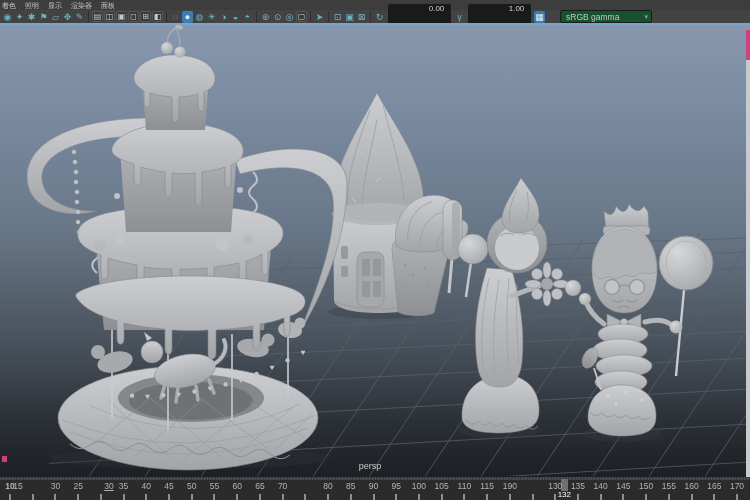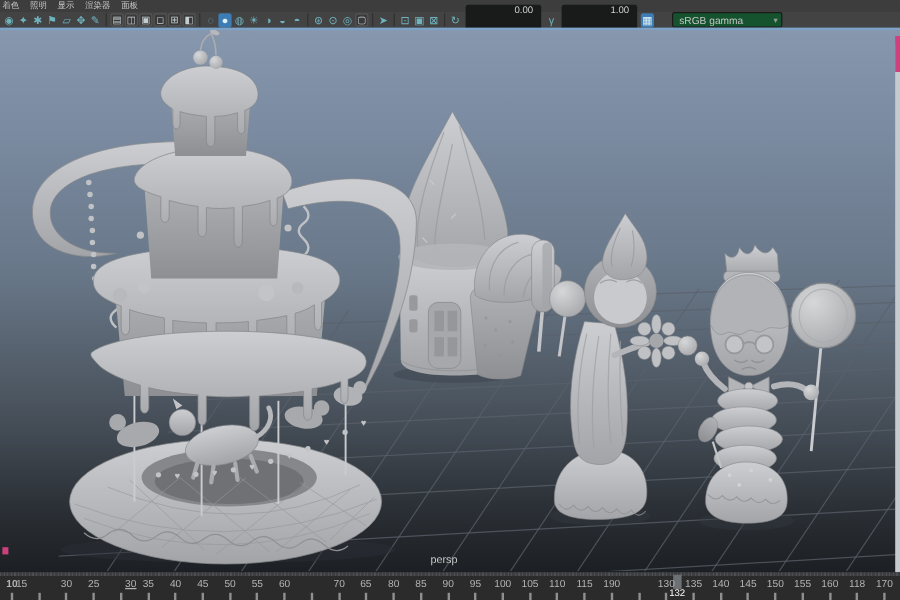--- a/index.html
+++ b/index.html
@@ -391,21 +391,21 @@
       <span class="tl-label" style="left: 146.312px;">40</span>
       <span class="tl-tick" style="left: 145.312px;"></span>
       <span class="tl-label" style="left: 169.031px;">45</span>
       <span class="tl-tick" style="left: 168.031px;"></span>
       <span class="tl-label" style="left: 191.75px;">50</span>
       <span class="tl-tick" style="left: 190.75px;"></span>
       <span class="tl-label" style="left: 214.469px;">55</span>
       <span class="tl-tick" style="left: 213.469px;"></span>
       <span class="tl-label" style="left: 237.188px;">60</span>
       <span class="tl-tick" style="left: 236.188px;"></span>
-      <span class="tl-label" style="left: 259.906px; margin-left: 45px;">65</span>
+      <span class="tl-label" style="left: 259.906px;">65</span>
       <span class="tl-tick" style="left: 258.906px;"></span>
       <span class="tl-label" style="left: 282.625px;">70</span>
       <span class="tl-tick" style="left: 281.625px;"></span>
       <span class="tl-label" style="left: 317px; margin-top: 22px;">75</span>
       <span class="tl-tick" style="left: 304.344px;"></span>
       <span class="tl-label" style="left: 328.062px;">80</span>
       <span class="tl-tick" style="left: 327.062px;"></span>
       <span class="tl-label" style="left: 350.781px;">85</span>
       <span class="tl-tick" style="left: 349.781px;"></span>
       <span class="tl-label" style="left: 373.5px;">90</span>
@@ -431,19 +431,19 @@
       <span class="tl-label" style="left: 600.688px;">140</span>
       <span class="tl-tick" style="left: 599.688px;"></span>
       <span class="tl-label" style="left: 623.406px;">145</span>
       <span class="tl-tick" style="left: 622.406px;"></span>
       <span class="tl-label" style="left: 646.125px; text-align: right;">150</span>
       <span class="tl-tick" style="left: 645.125px;"></span>
       <span class="tl-label" style="left: 668.844px;">155</span>
       <span class="tl-tick" style="left: 667.844px;"></span>
       <span class="tl-label" style="left: 691.562px;">160</span>
       <span class="tl-tick" style="left: 690.562px;"></span>
-      <span class="tl-label" style="left: 714.281px;">118</span>
+      <span class="tl-label" style="left: 714.281px;">165</span>
       <span class="tl-tick" style="left: 713.281px;"></span>
       <span class="tl-label" style="left: 737px;">170</span>
       <span class="tl-tick" style="left: 736px;"></span>
     </div>
 
 </div>
 
 </body></html>

